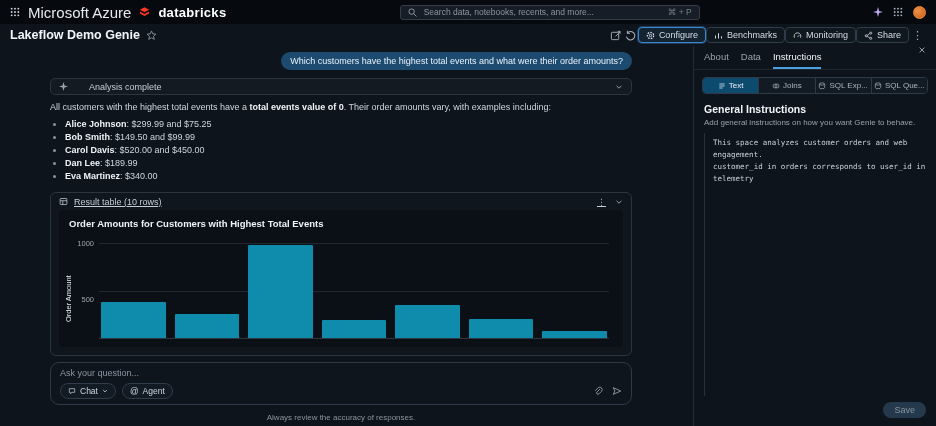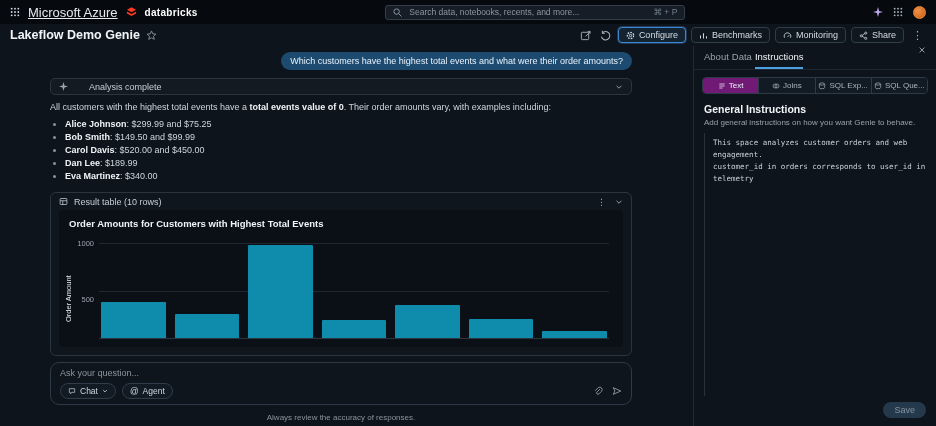--- a/index.html
+++ b/index.html
@@ -7,36 +7,36 @@
   body {
     width:936px; height:426px; overflow:hidden;
     background:#0e141b; color:#d5dce3;
     font-family:"Liberation Sans","DejaVu Sans",sans-serif;
     font-size:9px;
   }
   .icon svg { display:block; }
 
   
   .topbar { height:24px; background:#06090d; display:flex; align-items:center; gap:8px; padding:0 10px; }
-  .azure { color:#e6e9ec; font-size:13px;text-decoration:underline; }
-  .brand { color:#ffffff; font-weight:bold; font-size:10px; letter-spacing:.3px; }
+  .azure { color:#e6e9ec; font-size:15px; }
+  .brand { color:#ffffff; font-weight:bold; font-size:13px; letter-spacing:.3px; }
   .searchbox { margin:0 auto; width:300px; height:15px; background:#161d26; border:1px solid #333e4a; border-radius:3px;
     display:flex; align-items:center; gap:5px; padding:0 7px; color:#8b95a1; }
   .searchbox input { flex:1; background:transparent; border:none; outline:none; color:#aeb7c0; font-size:8.5px; font-family:inherit; }
   .searchbox input::placeholder { color:#8b95a1; }
   .shortcut { color:#73808d; font-size:8.5px; }
   .topbar-right { display:flex; align-items:center; gap:10px; color:#aab3bd; }
   .sparkle-tint { color:#b9a7e8; }
   .avatar { width:13px; height:13px; border-radius:50%; background:radial-gradient(circle at 35% 35%, #f0924a, #c75b12); border:1px solid #e8893a; }
 
   
   .header { height:22px; display:flex; align-items:center; gap:6px; padding:0 10px; }
   .title { font-size:12.5px; font-weight:bold; color:#f2f5f8; white-space:nowrap; }
   .star { color:#8b949e; }
-  .header-actions { margin-left:auto; display:flex; align-items:center; gap:5px; color:#aab3bd; }
+  .header-actions { margin-left:auto; display:flex; align-items:center; color:#aab3bd; }
   .iconbtn { display:inline-flex; padding:2px; color:#aab3bd; cursor:pointer; }
   .hbtn { display:inline-flex; align-items:center; gap:4px; height:16px; padding:0 7px; border:1px solid #303c49;
     border-radius:4px; background:#10181f; color:#d5dce3; font-size:9px; white-space:nowrap; cursor:pointer; }
   .hbtn.active { border-color:#3f86d2; background:#142330; box-shadow:0 0 0 1px rgba(63,134,210,.35); }
   .kebab { font-size:11px; color:#aab3bd; padding:0 3px; cursor:pointer; }
 
   
   .main { display:flex; height:380px; }
   .left { width:693px; flex:none; display:flex; flex-direction:column; padding:0 61px 0 50px; overflow:hidden; }
   .right-panel { flex:1; border-left:1px solid #222c36; display:flex; flex-direction:column; overflow:hidden; }
@@ -49,21 +49,21 @@
   .analysis .spread { margin-left:auto; color:#9aa4af; }
   .intro { margin:6px 0 0; line-height:1.45; color:#cdd5dd; }
   b { color:#eef3f8; }
   ul.bullets { margin:3px 0 0; padding-left:15px; }
   ul.bullets li { margin:2px 0; line-height:11px; color:#cdd5dd; }
   ul.bullets li::marker { color:#8b949e; }
   .conclusion { margin:12px 0 0; color:#cdd5dd; }
 
   
   .result-panel { margin-top:8px; border:1px solid #2a3540; border-radius:6px; background:#10161e; }
-  .result-header { height:17px; display:flex; align-items:center; gap:6px; padding:0 8px; color:#c6cdd5; cursor:pointer; }
+  .result-header { height:17px; display:flex; align-items:center; gap:6px; padding:0 8px; color:#c6cdd5; cursor:pointer;text-decoration:underline; }
   .result-header .spread { margin-left:auto; display:flex; align-items:center; gap:9px; color:#9aa4af; }
   .chart-box { margin:0 8px 8px; background:#0b1017; border-radius:4px; padding:8px 10px 8px; position:relative; }
   .chart-title { font-weight:bold; color:#eef3f8; font-size:9.5px; }
   .ylabel { position:absolute; left:5px; top:112px; transform:rotate(-90deg); transform-origin:0 0;
     font-size:7.5px; color:#e3e9ef; white-space:nowrap; }
   .plot { position:relative; height:104px; margin:6px 4px 0 30px; }
   .grid { position:absolute; left:0; right:0; height:1px; background:#1f2933; }
   .g1000 { top:8px; } .g500 { top:56px; }
   .baseline { position:absolute; left:0; right:0; bottom:0; height:1px; background:#2a3540; }
   .tick { position:absolute; right:100%; margin-right:5px; font-size:7.5px; color:#9aa4af; }
@@ -75,31 +75,31 @@
   .askbox { margin-top:6px; border:1px solid #2e3a47; border-radius:9px; background:#0f151d; padding:5px 9px; }
   .ask-input { width:100%; background:transparent; border:none; outline:none; color:#aeb7c0; font-size:9px; font-family:inherit; padding:0; }
   .ask-input::placeholder { color:#8b95a1; }
   .ask-row { display:flex; align-items:center; gap:6px; margin-top:5px; }
   .pill { display:inline-flex; align-items:center; gap:4px; border:1px solid #303c49; border-radius:10px;
     padding:2px 7px; font-size:8.5px; color:#cfd6de; background:#121a23; cursor:pointer; white-space:nowrap; }
   .ask-actions { margin-left:auto; display:flex; align-items:center; gap:9px; color:#9aa4af; }
   .disclaimer { margin-top:auto; text-align:center; color:#8b949e; font-size:8px; padding:3px 0 4px; }
 
   
-  .tabs { display:flex; align-items:flex-start; gap:3px; padding:0 10px; height:24px; border-bottom:1px solid #1d2731;
+  .tabs { display:flex; align-items:flex-start; gap:12px; padding:0 10px; height:24px; border-bottom:1px solid #1d2731;
     font-size:9.5px; color:#98a2ad; }
   .tab { height:100%; display:flex; align-items:center; border-bottom:2px solid transparent; cursor:pointer; }
   .tab.active { color:#f0f4f8; border-bottom-color:#4e9fe0; }
   .tabs .close { margin-left:auto; color:#9aa4af; cursor:pointer; }
   .segments { display:flex; margin:7px 8px 0; border:1px solid #2e3a47; border-radius:4px; overflow:hidden; }
   .segment { flex:1; display:flex; align-items:center; justify-content:center; gap:3px; padding:3px 2px;
     font-size:8px; color:#aab3bd; background:#121a23; border-right:1px solid #2e3a47;
     white-space:nowrap; overflow:hidden; cursor:pointer; }
   .segment:last-child { border-right:none; }
-  .segment.active { background:#701a75; color:#eef3f8; }
+  .segment.active { background:#0c4a6e; color:#eef3f8; }
   .panel-heading { margin:9px 10px 0; font-size:10.5px; font-weight:bold; color:#f0f4f8; }
   .panel-sub { margin:3px 10px 0; font-size:8px; color:#98a2ad; }
   .instructions-area { flex:1; margin:6px 10px; border:none; border-left:1px solid #27313c; padding:4px 0 0 8px;
     background:transparent; resize:none; outline:none;
     font-family:"DejaVu Sans Mono","Liberation Mono",monospace; font-size:7.5px; line-height:1.6; color:#c9d1d9; }
   .savebar { display:flex; justify-content:flex-end; padding:0 10px 8px; }
   .savebtn { background:#24394b; color:#8593a1; border:none; border-radius:8px; padding:3px 11px; font-size:9px; cursor:pointer; }
 </style>
 </head>
 <body>

